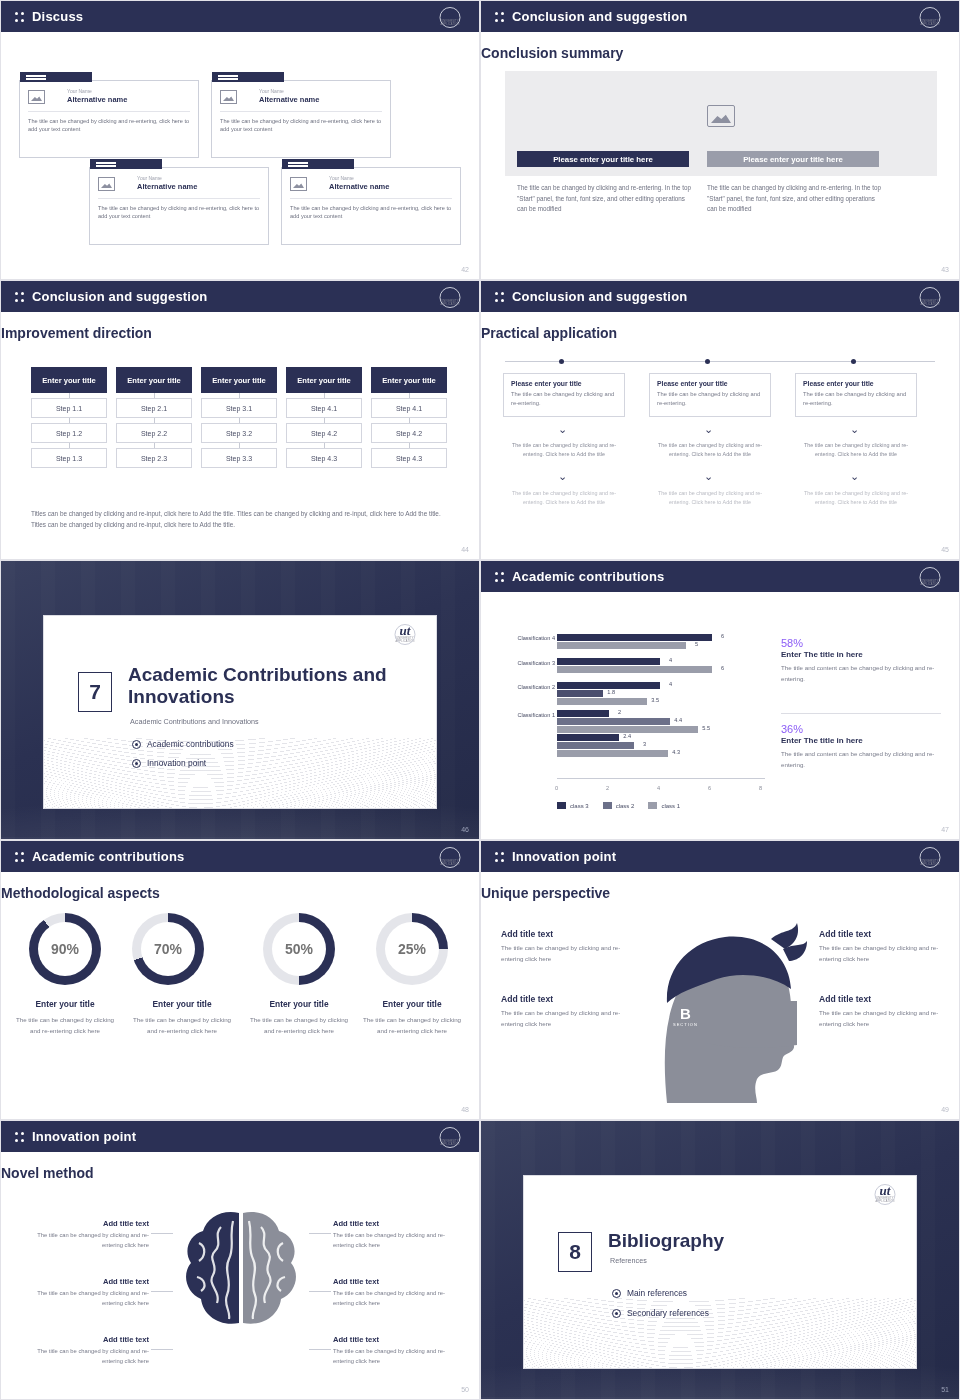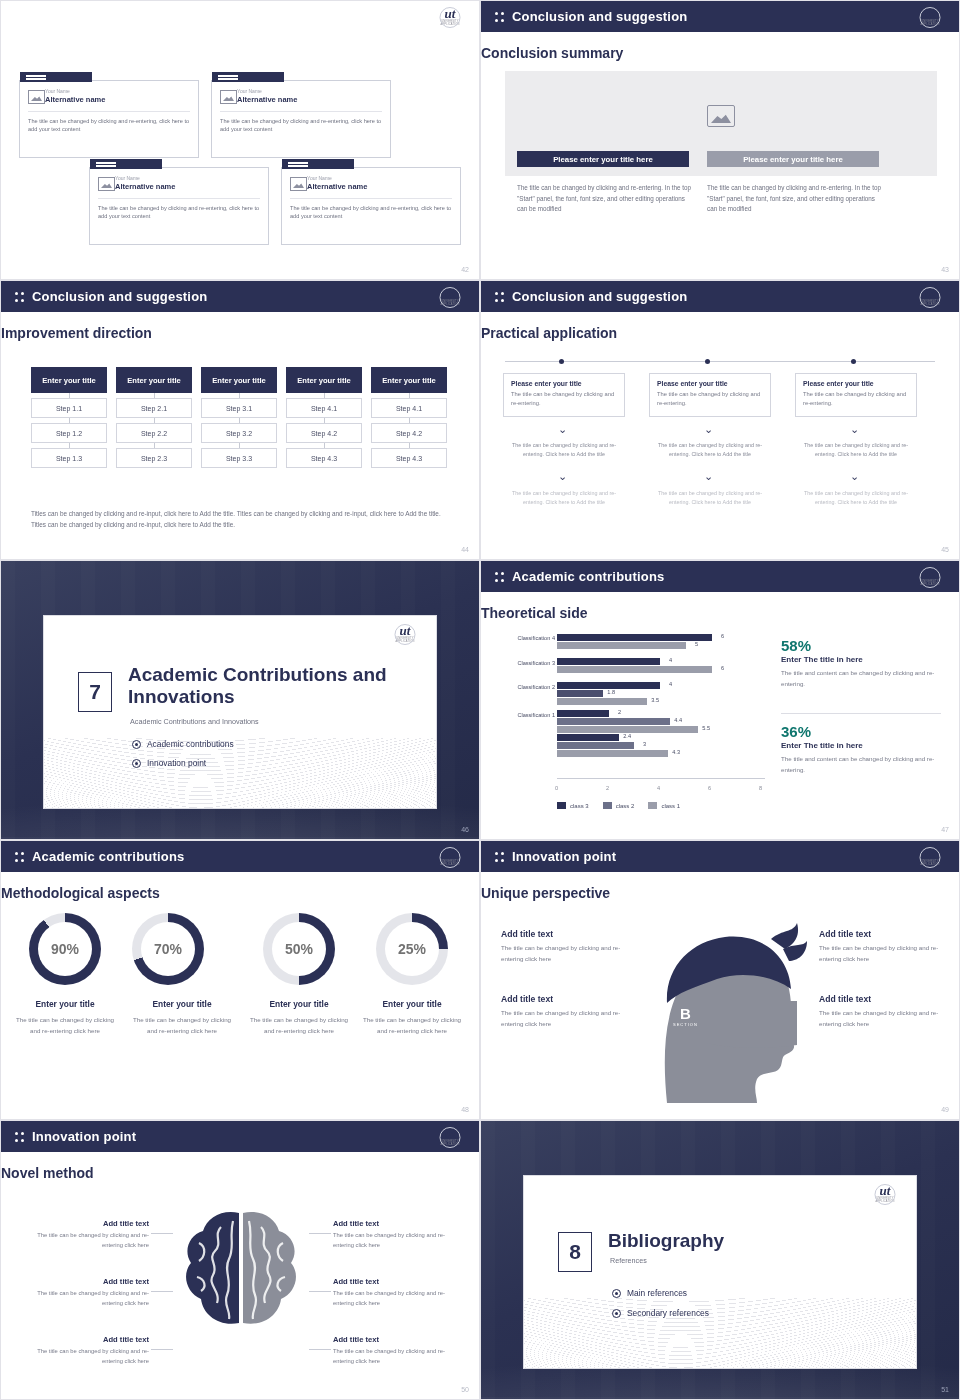--- a/index.html
+++ b/index.html
@@ -65,21 +65,21 @@
   .card {
     position:absolute; width:180px; height:78px; background:#fff;
     border:1px solid #cdd0da;
   }
   .card .tab {
     position:absolute; top:-9px; left:0; width:72px; height:10px;
     background:#2b3055;
   }
   .card .tab i{ position:absolute; height:1.5px; background:#fff; left:6px; width:20px;}
   .card .inner { padding:7px 8px; }
-  .card .row { display:flex; gap:0; align-items:flex-start;}
+  .card .row { display:flex; gap:22px; align-items:flex-start;}
   .ph {
     width:17px; height:14px; border:1px solid #8d90a0; flex:none; position:relative;
     margin-top:2px;
   }
   .ph:after{
     content:""; position:absolute; left:2px; bottom:2px; width:11px; height:6px;
     background:#8d90a0; clip-path:polygon(0 100%,35% 35%,55% 62%,75% 25%,100% 100%);
   }
   .card .nm { font-size:5px; color:#9a9daa; }
   .card .alt { font-size:7.5px; font-weight:bold; color:#2b3055; margin-top:1px;}
@@ -172,21 +172,21 @@
   
   .chartwrap { position:absolute; left:18px; top:66px; width:270px; height:140px; }
   .catlabel { position:absolute; font-size:5.6px; color:#4a4e66; text-align:right; width:56px;}
   .bar { position:absolute; height:7px; }
   .bar span { position:absolute; right:-12px; top:-1px; font-size:5.6px; color:#4a4e66;}
   .axis { position:absolute; left:58px; right:4px; bottom:24px; height:1px; background:#c9ccd6;}
   .xt { position:absolute; bottom:14px; font-size:5.6px; color:#8a8d9a;}
   .legend { position:absolute; bottom:0; left:58px; display:flex; gap:14px; font-size:6px; color:#4a4e66;}
   .legend i { display:inline-block; width:9px; height:7px; margin-right:4px; vertical-align:-1px;}
   .statblk { position:absolute; right:18px; width:160px; }
-  .statblk .pc { font-size:15px; font-weight:bold; color:#0f766e;}
+  .statblk .pc { font-size:11px; font-weight:normal; color:#8b5cf6;}
   .statblk .lb { font-size:8px; font-weight:bold; color:#2b3055; margin-top:1px;}
   .statblk .tx { font-size:6.2px; color:#787b8a; line-height:1.7; margin-top:4px;}
 
   
   .donut { position:absolute; width:72px; height:72px; border-radius:50%; }
   .donut .hole {
     position:absolute; inset:9px; background:#fff; border-radius:50%;
     display:flex; align-items:center; justify-content:center;
     font-size:14px; font-weight:bold; color:#737373;
   }
@@ -205,20 +205,33 @@
   .bt .h { font-size:7.6px; font-weight:bold; color:#2b3055;}
   .bt .p { font-size:5.8px; color:#787b8a; line-height:1.7; margin-top:3px;}
   .bt.r { text-align:right; }
 </style>
 </head>
 <body>
 
 <div class="grid">
 
   <div class="slide">
+    <div class="hdr">
+      <div class="dots">
+        <span class="dotcol">
+            <i></i>
+            <i></i>
+          </span>
+          <span class="dotcol">
+            <i></i>
+            <i></i>
+          </span>
+      </div>
+      <div class="htitle">Discuss</div>
+    </div>
     <div class="logo">
       <div class="ring"></div>
       <div class="mark">ut</div>
       <div class="sub">UNIVERSITY APPLICATION</div>
     </div>
 
     <div class="card" style="left:18px; top:79px;">
       <div class="tab">
           <i style="top:3px"></i>
           <i style="top:6px"></i>
@@ -484,21 +497,20 @@
             <i></i>
           </span>
       </div>
       <div class="htitle">Academic contributions</div>
     </div>
     <div class="logo">
       <div class="ring"></div>
       <div class="mark">ut</div>
       <div class="sub">UNIVERSITY APPLICATION</div>
     </div>
-    <div class="stitle">Theoretical side</div>
 
     <div class="chartwrap">
 
       <div class="catlabel" style="left:0; top:8px;">Classification 4</div>
       <div class="bar" style="left:58px; top:7px;  width:155px; background:#2b3055;">
           <span>6</span>
         </div>
       <div class="bar" style="left:58px; top:15px; width:129px; background:#9a9daa;">
           <span>5</span>
         </div>

